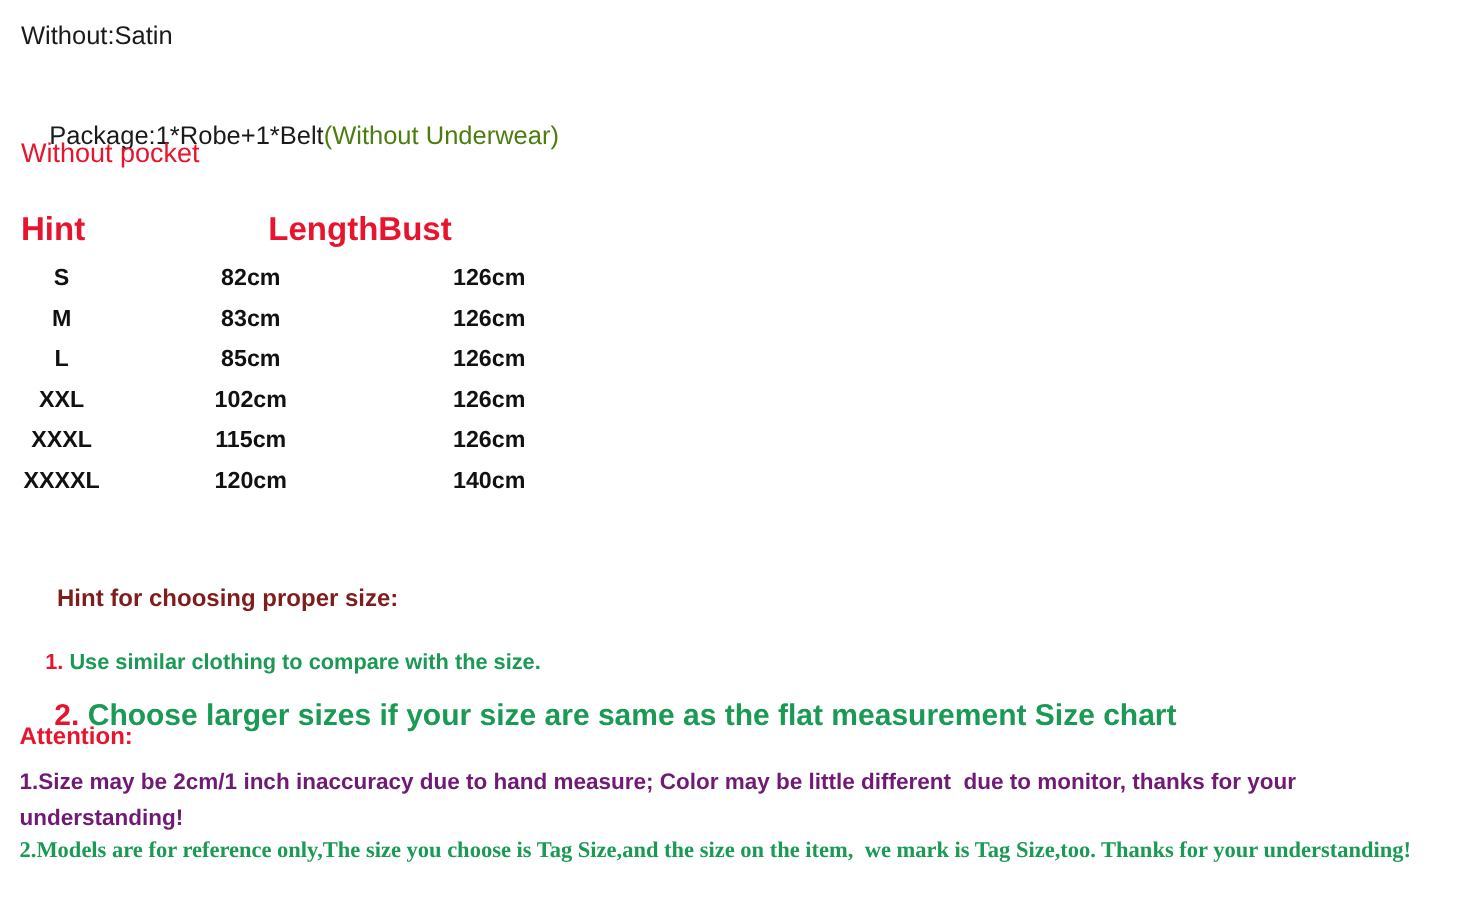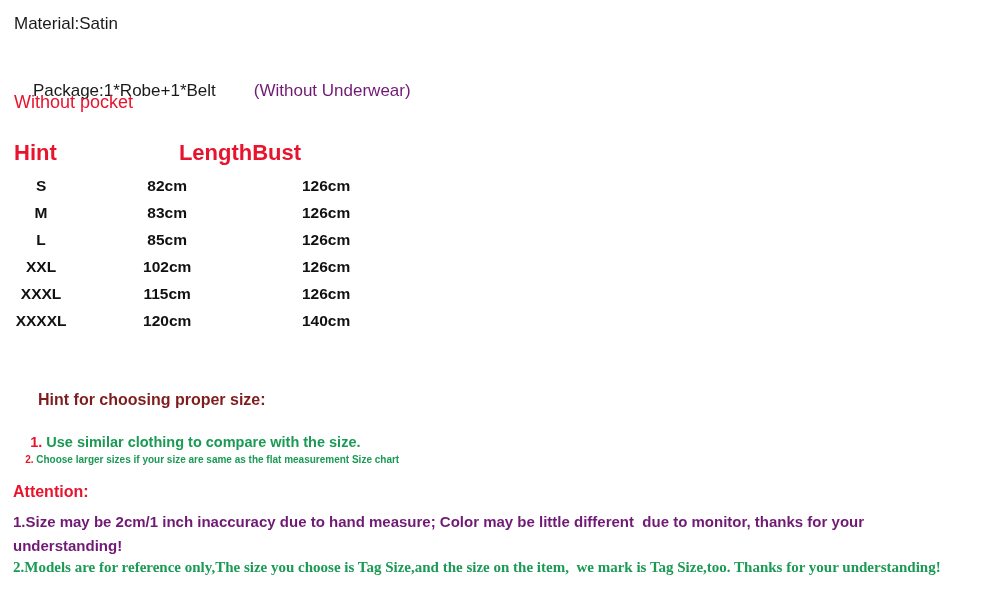--- a/index.html
+++ b/index.html
@@ -45,21 +45,21 @@
   }
   .intro-pocket {
     position: absolute;
     left: 14px;
     top: 92px;
     font-size: 18px;
     font-weight: 400;
     color: #e8142d;
     white-space: pre;
   }
-  .red-inline { color: #701a75; margin-left: 38px; }
+  .red-inline { color: #4d7c0f; }
 
   
   .size-table {
     position: absolute;
     left: 0px;
     top: 136px;
     width: 400px;
     border-collapse: collapse;
   }
   .size-table th,
@@ -103,21 +103,21 @@
     top: 418px;
     font-size: 14.5px;
     font-weight: bold;
     white-space: pre;
     color: #1a9a54;
   }
   .hint-line-2 {
     position: absolute;
     left: 14px;
     top: 443px;
-    font-size: 10px;
+    font-size: 20px;
     font-weight: bold;
     white-space: pre;
     color: #1a9a54;
   }
   .num-red { color: #e8142d; }
 
   
   .attention-title {
     position: absolute;
     left: 13px;
@@ -149,21 +149,21 @@
     line-height: 24px;
     white-space: pre-wrap;
     font-family: Liberation Serif, serif;
   }
 </style>
 </head>
 <body>
 
 <div class="page">
 
-  <div class="intro-material">Material:Satin</div>
+  <div class="intro-material">Without:Satin</div>
 
   <div class="intro-package">
     <span>Package:1*Robe+1*Belt</span><span class="red-inline">(Without Underwear)</span>
   </div>
 
   <div class="intro-pocket">Without pocket</div>
 
   <table class="size-table">
     <thead>
       <tr>

